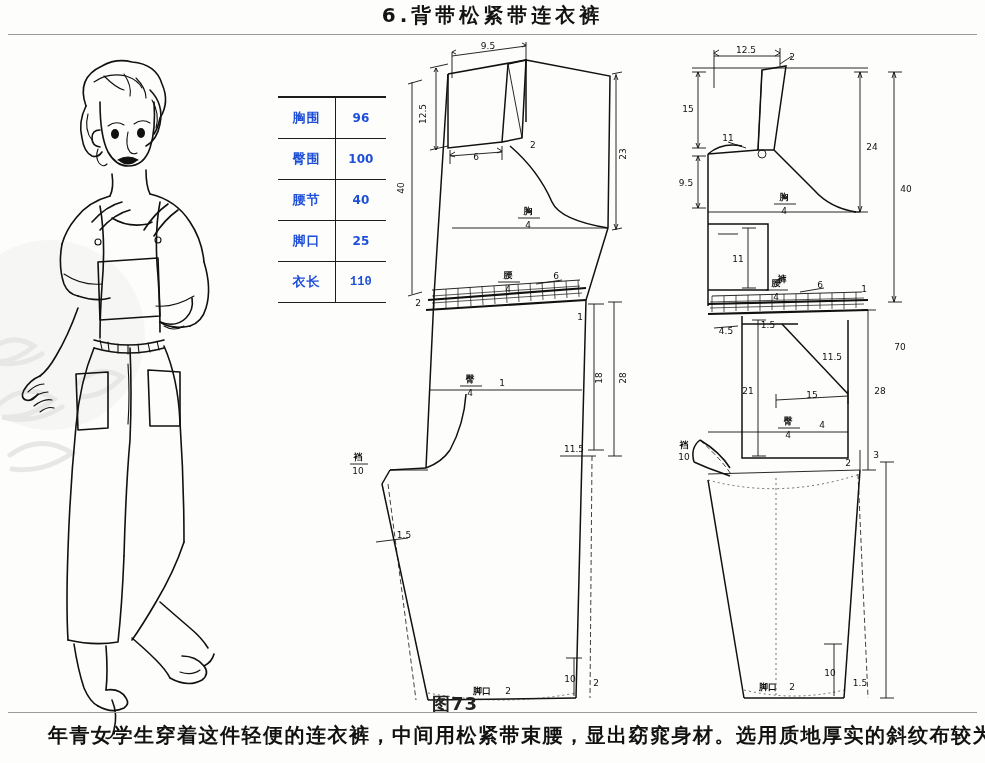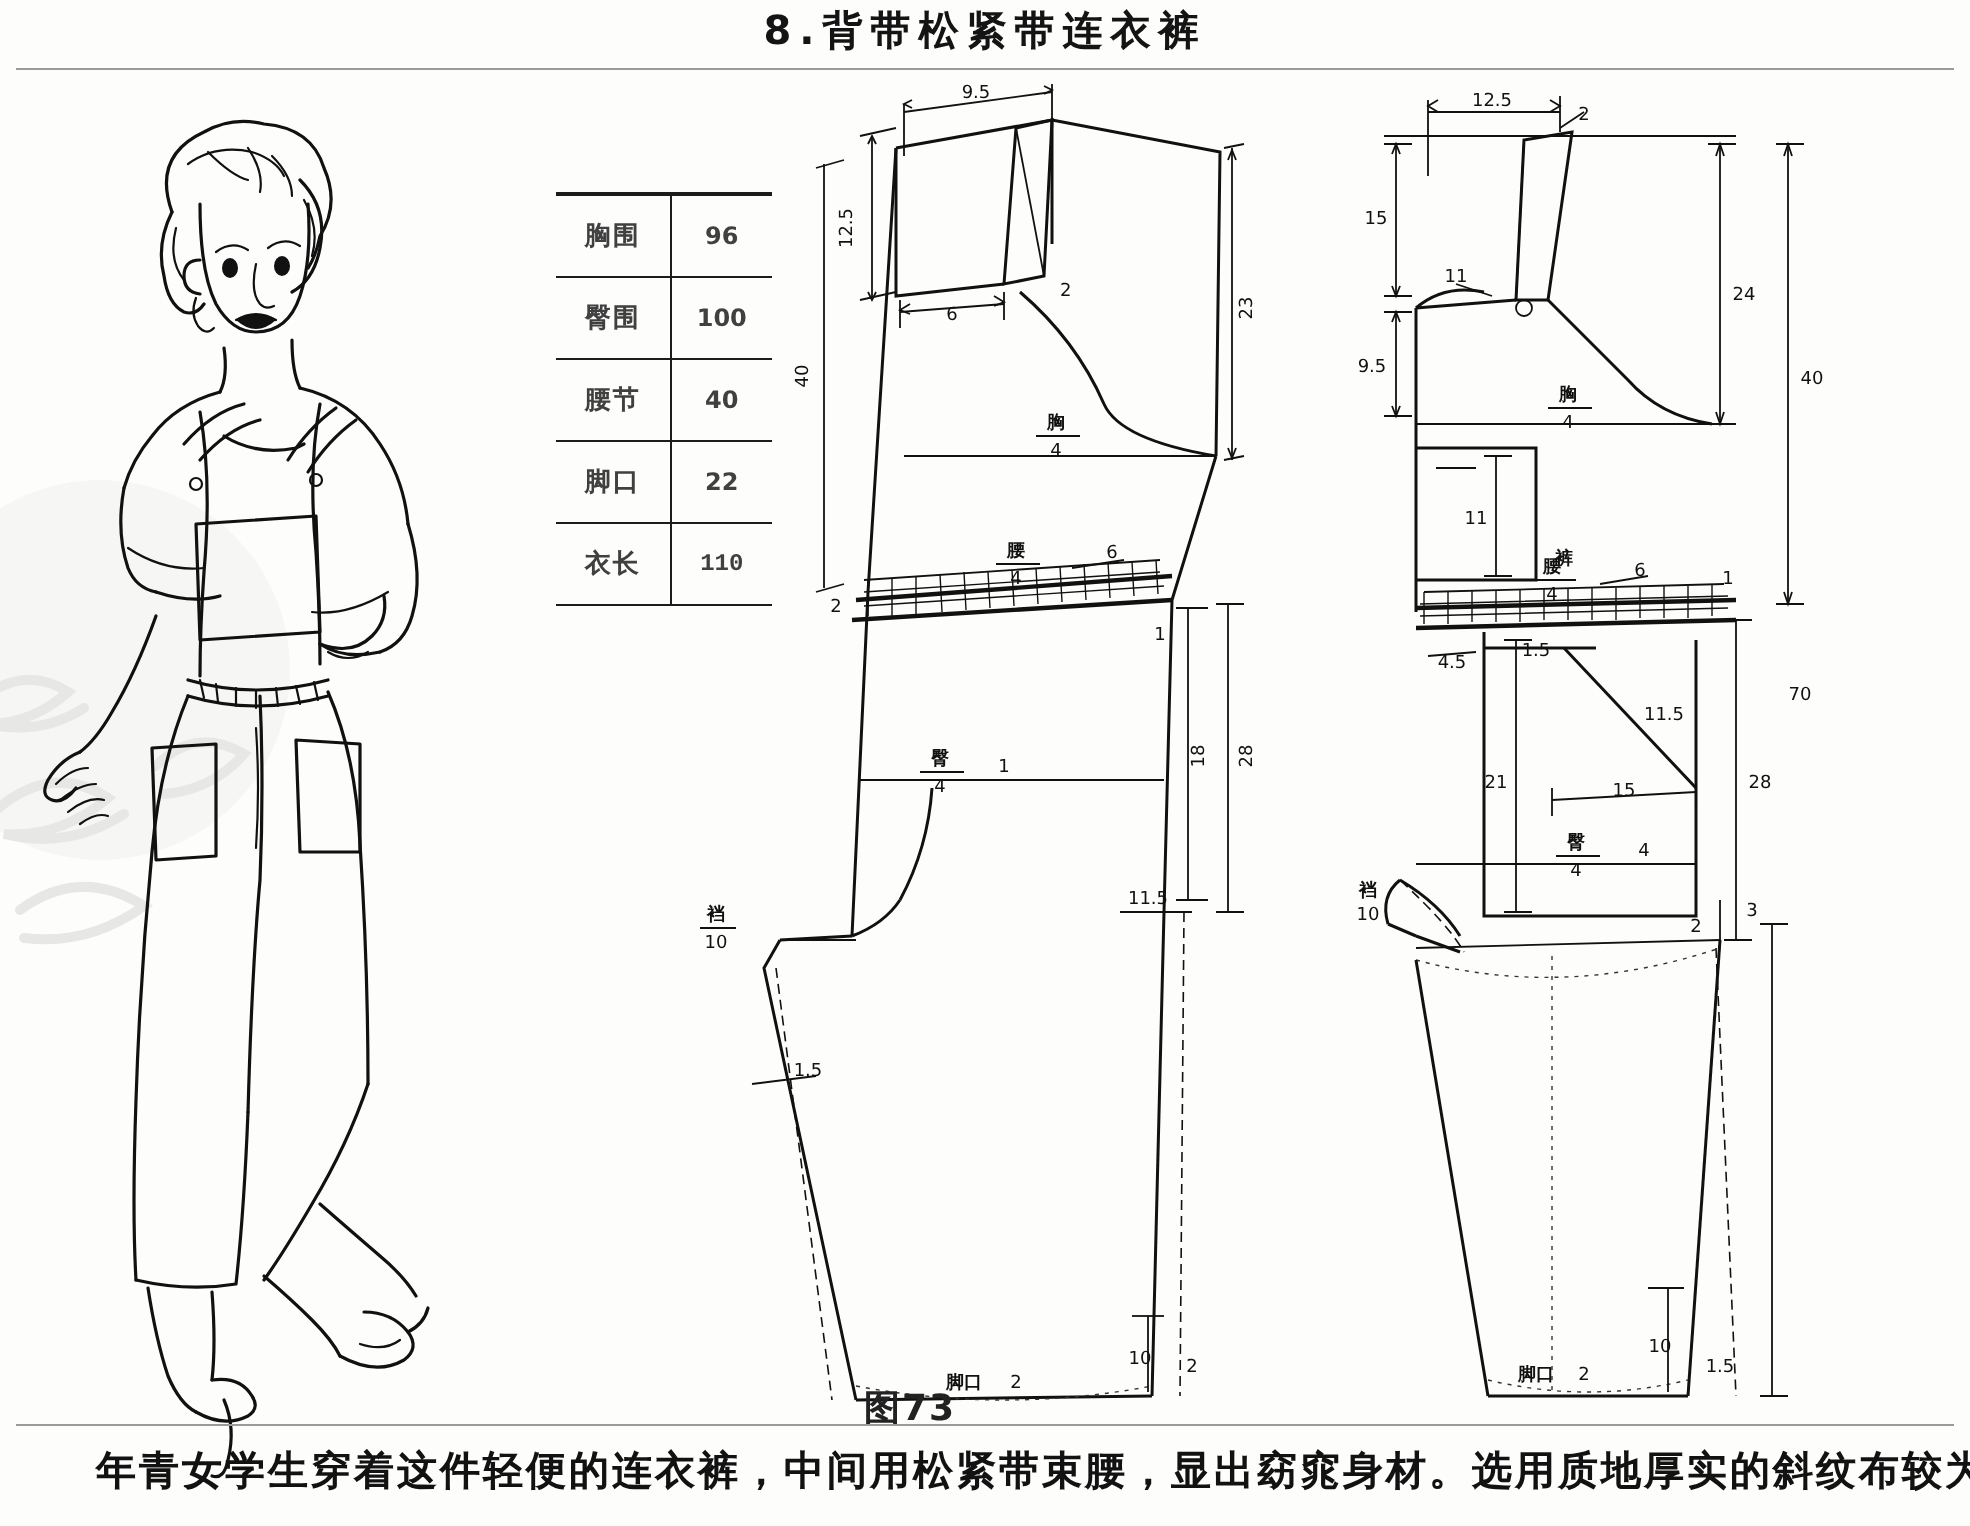--- a/index.html
+++ b/index.html
@@ -52,21 +52,21 @@
   .mtable{
     position:absolute;left:278px;top:98px;width:108px;
     border-collapse:collapse;
   }
   .mtable td{
     height:38px;
     text-align:center;
     vertical-align:middle;
     font-size:13px;
     font-weight:700;
-    color:#404040;
+    color:#1d4ed8;
     border-bottom:1.6px solid #1c1c1c;
     letter-spacing:1px;
     margin-top:18px;
   }
   .mtable tr:last-child td{border-bottom:1.6px solid #1c1c1c;font-family:Liberation Mono, monospace;}
   .mtable td.k{width:58px;border-right:1.8px solid #1c1c1c;}
   .mtable td.v{width:50px;font-size:12px;letter-spacing:0;}
   .mtable-toprule{position:absolute;left:278px;top:96px;width:108px;height:1.6px;background:#1c1c1c;}
 
   
@@ -86,21 +86,21 @@
   .fig-line{stroke:#111;fill:none;stroke-width:1.6;stroke-linecap:round;stroke-linejoin:round;}
   .fig-line-t{stroke:#111;fill:none;stroke-width:1.1;stroke-linecap:round;stroke-linejoin:round;}
   .fig-fill{fill:#111;}
   .wm-line{stroke:#8a8a8a;fill:none;stroke-width:5;stroke-linecap:round;}
 </style>
 </head>
 <body>
 
 <div class="page">
 
-  <div class="title">8.背带松紧带连衣裤</div>
+  <div class="title">6.背带松紧带连衣裤</div>
   <div class="rule-top"></div>
 
   <svg class="watermark" viewBox="0 0 230 240">
     <ellipse cx="70" cy="80" rx="95" ry="95" fill="#d8d8d8"></ellipse>
     <path class="wm-line" d="M10 95 q22 -18 44 -4 q-18 16 -40 16 q26 6 48 -8"></path>
     <path class="wm-line" d="M18 150 q28 -24 56 -6 q-24 20 -52 18 q32 8 60 -10"></path>
     <path class="wm-line" d="M30 200 q30 -22 62 -2 q-28 20 -60 16"></path>
     <path class="wm-line" d="M98 128 q20 -20 44 -6 q-16 18 -40 20"></path>
   </svg>
 
@@ -198,21 +198,21 @@
       <tr>
         <td class="k">臀围</td>
         <td class="v">100</td>
       </tr>
       <tr>
         <td class="k">腰节</td>
         <td class="v">40</td>
       </tr>
       <tr>
         <td class="k">脚口</td>
-        <td class="v">22</td>
+        <td class="v">25</td>
       </tr>
       <tr>
         <td class="k">衣长</td>
         <td class="v">110</td>
       </tr>
     </tbody>
   </table>
 
   <svg id="pattern-left" class="pat" viewBox="0 0 310 650">
 

